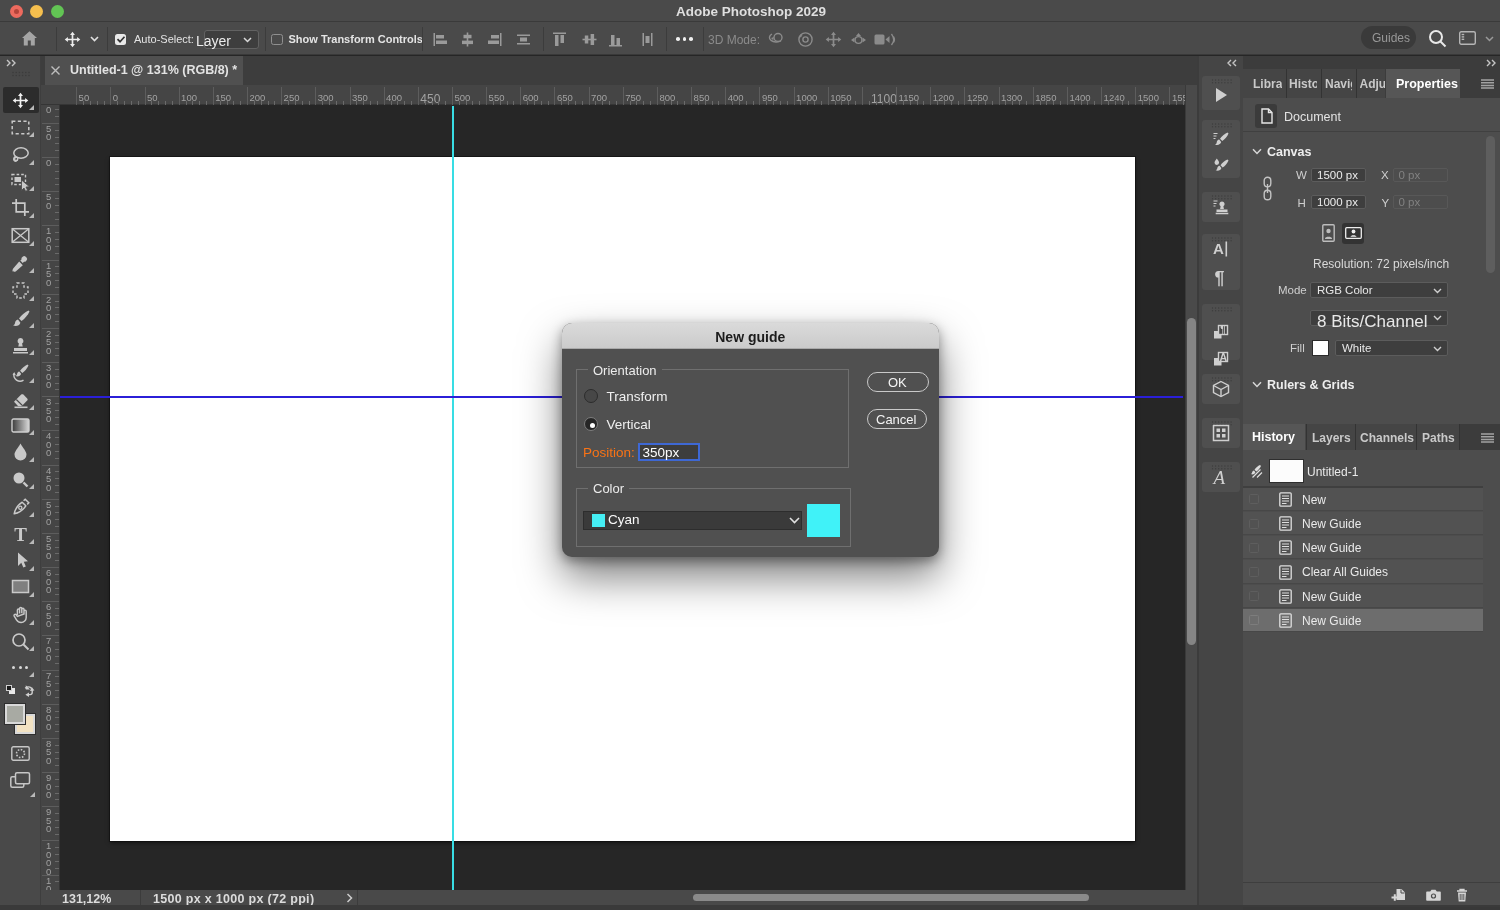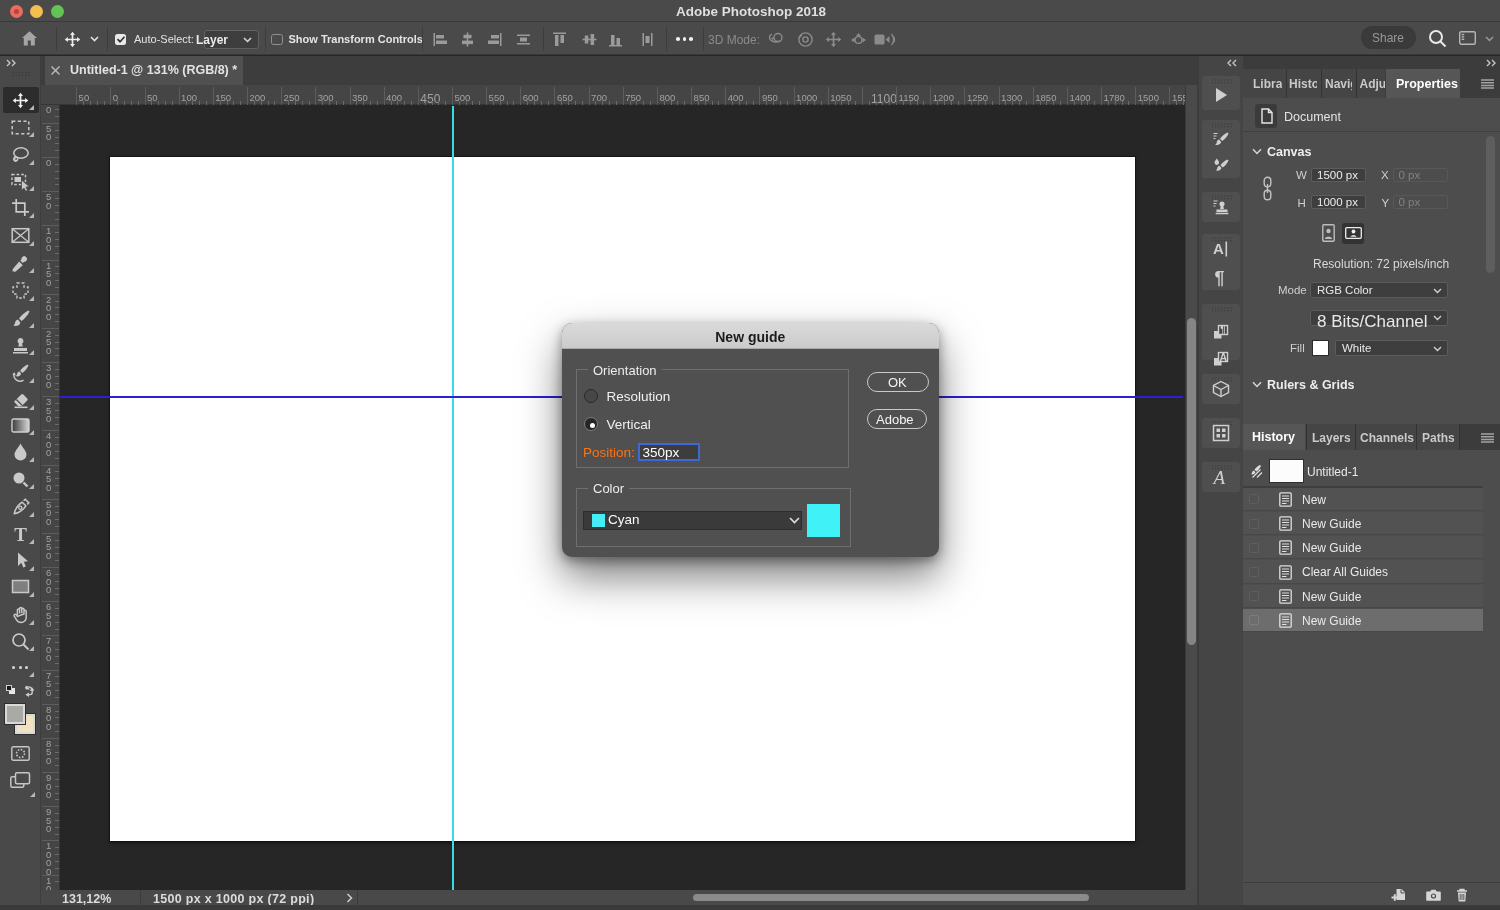--- a/index.html
+++ b/index.html
@@ -6,40 +6,40 @@
 .abs{position:absolute}
 .txt{position:absolute;white-space:nowrap}
 svg{position:absolute;overflow:visible}
 </style></head><body>
 <div id="root">
     <div class="abs" style="left:0;top:0;width:1500px;height:22px;background:#4a4a4a;border-bottom:1px solid #3a3a3a"></div>
     <div class="abs" style="left:9.5px;top:4.5px;width:13px;height:13px;border-radius:50%;background:#ed6a5e"></div>
     <div class="abs" style="left:13.5px;top:8.5px;width:5px;height:5px;border-radius:50%;background:#b5443a"></div>
     <div class="abs" style="left:29.5px;top:4.5px;width:13px;height:13px;border-radius:50%;background:#f5bf4e"></div>
     <div class="abs" style="left:50.5px;top:4.5px;width:13px;height:13px;border-radius:50%;background:#62c454"></div>
-    <div class="txt" style="left:676px;top:4px;font-size:13.5px;font-weight:bold;color:#dfdfdf">Adobe Photoshop 2018</div>
+    <div class="txt" style="left:676px;top:4px;font-size:13.5px;font-weight:bold;color:#dfdfdf">Adobe Photoshop 2029</div>
     <div class="abs" style="left:0;top:22px;width:1500px;height:33px;background:#4a4a4a;border-bottom:1px solid #393939"></div>
     <svg style="left:21px;top:30px" width="17" height="17" viewBox="0 0 17 17">
       <path d="M8.5 1.2 L16 8 h-2.2 v7.5 h-4 v-5 h-3 v5 h-4 V8 H1 Z" fill="#a5a5a5"></path>
     </svg>
     <div class="abs" style="left:56px;top:27px;width:1px;height:24px;background:#3c3c3c"></div>
     <svg style="left:64px;top:31px" width="17" height="17" viewBox="0 0 24 24">
       <path d="M12 1 L15.5 5.5 H13.2 V10.8 H18.5 V8.5 L23 12 L18.5 15.5 V13.2 H13.2 V18.5 H15.5 L12 23 L8.5 18.5 H10.8 V13.2 H5.5 V15.5 L1 12 L5.5 8.5 V10.8 H10.8 V5.5 H8.5 Z" fill="#ececec"></path>
     </svg>
     <svg style="left:90px;top:36px" width="9" height="6" viewBox="0 0 9 6">
       <path d="M1 1 L4.5 4.5 L8 1" stroke="#e0e0e0" stroke-width="1.6" fill="none"></path>
     </svg>
     <div class="abs" style="left:107px;top:27px;width:1px;height:24px;background:#3c3c3c"></div>
     <div class="abs" style="left:114.5px;top:33.5px;width:11.5px;height:11.5px;border-radius:2.5px;background:#e9e9e9"></div>
     <svg style="left:116.5px;top:36px" width="8" height="7" viewBox="0 0 8 7">
       <path d="M0.5 3.2 L3 5.7 L7.5 0.8" stroke="#323232" stroke-width="1.7" fill="none"></path>
     </svg>
     <div class="txt" style="left:134px;top:33px;font-size:11px;font-weight:normal;color:#e4e4e4">Auto-Select:</div>
     <div class="abs" style="left:203.5px;top:30px;width:55px;height:19px;border:1px solid #626262;border-radius:3px;background:#3e3e3e"></div>
-    <div class="txt" style="left:196px;top:33px;font-size:12px;font-weight:bold;color:#ececec">Layer</div>
+    <div class="txt" style="left:196px;top:33px;font-size:14px;font-weight:normal;color:#ececec">Layer</div>
     <svg style="left:243px;top:37px" width="9" height="6" viewBox="0 0 9 6">
       <path d="M1 1 L4.5 4.5 L8 1" stroke="#d8d8d8" stroke-width="1.5" fill="none"></path>
     </svg>
     <div class="abs" style="left:264.5px;top:27px;width:1px;height:24px;background:#3c3c3c"></div>
     <div class="abs" style="left:271px;top:33.5px;width:11.5px;height:11.5px;border-radius:2.5px;border:1.5px solid #8f8f8f"></div>
     <div class="txt" style="left:288.5px;top:33px;font-size:11px;font-weight:bold;color:#e4e4e4">Show Transform Controls</div>
     <div class="abs" style="left:422px;top:27px;width:1px;height:24px;background:#3c3c3c"></div>
     <svg style="left:432.5px;top:31.5px" width="15" height="15" viewBox="0 0 15 15">
       <rect x="0.5" y="1" width="1.5" height="13" fill="#9a9a9a"></rect>
       <rect x="3" y="3" width="8" height="3.5" fill="#9a9a9a"></rect>
@@ -104,21 +104,21 @@
       <circle cx="8.5" cy="9" r="3.4" fill="none" stroke="#8b8b8b" stroke-width="1.4"></circle>
       <path d="M8.5 2 l2.5 3 h-5z" fill="#8b8b8b"></path>
       <path d="M1 9 l3.5-2.5 v5z M16 9 l-3.5-2.5 v5z" fill="#8b8b8b"></path>
     </svg>
     <svg style="left:874px;top:33px" width="20" height="13" viewBox="0 0 20 13">
       <rect x="0.5" y="1.5" width="10" height="10" rx="1.5" fill="#8b8b8b"></rect>
       <path d="M11.5 6.5 l4-3.5 v7z" fill="#8b8b8b"></path>
       <path d="M17.5 1 a9 9 0 0 1 0 11 M19.5 3.5 a5.5 5.5 0 0 1 0 6" stroke="#8b8b8b" stroke-width="1.3" fill="none"></path>
     </svg>
     <div class="abs" style="left:1361px;top:26px;width:55px;height:23px;border-radius:12px;background:#3a3a3a"></div>
-    <div class="txt" style="left:1372px;top:31px;font-size:12px;color:#989898">Share</div>
+    <div class="txt" style="left:1372px;top:31px;font-size:12px;color:#989898">Guides</div>
     <svg style="left:1428px;top:29px" width="19" height="19" viewBox="0 0 19 19">
       <circle cx="8" cy="8" r="6" fill="none" stroke="#e8e8e8" stroke-width="2"></circle>
       <path d="M12.5 12.5 L17.5 17.5" stroke="#e8e8e8" stroke-width="2"></path>
     </svg>
     <svg style="left:1459px;top:31px" width="17" height="14" viewBox="0 0 17 14">
       <rect x="0.7" y="0.7" width="15.6" height="12.6" rx="1.5" fill="none" stroke="#b5b5b5" stroke-width="1.4"></rect>
       <rect x="2.6" y="2.8" width="2.6" height="1.4" fill="#b5b5b5"></rect>
       <rect x="2.6" y="5.2" width="2.6" height="1.4" fill="#b5b5b5"></rect>
       <rect x="2.6" y="7.6" width="2.6" height="1.4" fill="#b5b5b5"></rect>
     </svg>
@@ -307,21 +307,21 @@
     <div class="abs" style="left:1046.4px;top:101px;width:1px;height:4px;background:#6a6a6a"></div>
     <div class="abs" style="left:1053.3px;top:101px;width:1px;height:4px;background:#6a6a6a"></div>
     <div class="abs" style="left:1060.1px;top:101px;width:1px;height:4px;background:#6a6a6a"></div>
     <div class="abs" style="left:1066.9px;top:87px;width:1px;height:18px;background:#5d5d5d"></div>
     <div class="txt" style="left:1069.4px;top:92px;font-size:9.5px;color:#a2a2a2">1400</div>
     <div class="abs" style="left:1073.8px;top:101px;width:1px;height:4px;background:#6a6a6a"></div>
     <div class="abs" style="left:1080.6px;top:101px;width:1px;height:4px;background:#6a6a6a"></div>
     <div class="abs" style="left:1087.4px;top:101px;width:1px;height:4px;background:#6a6a6a"></div>
     <div class="abs" style="left:1094.3px;top:101px;width:1px;height:4px;background:#6a6a6a"></div>
     <div class="abs" style="left:1101.1px;top:87px;width:1px;height:18px;background:#5d5d5d"></div>
-    <div class="txt" style="left:1103.6px;top:92px;font-size:9.5px;color:#a2a2a2">1780</div>
+    <div class="txt" style="left:1103.6px;top:92px;font-size:9.5px;color:#a2a2a2">1240</div>
     <div class="abs" style="left:1107.9px;top:101px;width:1px;height:4px;background:#6a6a6a"></div>
     <div class="abs" style="left:1114.8px;top:101px;width:1px;height:4px;background:#6a6a6a"></div>
     <div class="abs" style="left:1121.6px;top:101px;width:1px;height:4px;background:#6a6a6a"></div>
     <div class="abs" style="left:1128.4px;top:101px;width:1px;height:4px;background:#6a6a6a"></div>
     <div class="abs" style="left:1135.2px;top:87px;width:1px;height:18px;background:#5d5d5d"></div>
     <div class="txt" style="left:1137.8px;top:92px;font-size:9.5px;color:#a2a2a2">1500</div>
     <div class="abs" style="left:1142.1px;top:101px;width:1px;height:4px;background:#6a6a6a"></div>
     <div class="abs" style="left:1148.9px;top:101px;width:1px;height:4px;background:#6a6a6a"></div>
     <div class="abs" style="left:1155.7px;top:101px;width:1px;height:4px;background:#6a6a6a"></div>
     <div class="abs" style="left:1162.6px;top:101px;width:1px;height:4px;background:#6a6a6a"></div>
@@ -1031,31 +1031,31 @@
       <path d="M2 4.5 h8 l-0.7 9 h-6.6z" fill="#d6d6d6"></path>
       <path d="M4.2 6 v6 M6 6 v6 M7.8 6 v6" stroke="#4d4d4d" stroke-width="0.9"></path>
     </svg>
     <div class="abs" style="left:1243px;top:907px;width:257px;height:3px;background:#383838"></div>
     <div class="abs" style="left:562px;top:323px;width:376.5px;height:234px;border-radius:10px;background:#505050;box-shadow:0 20px 42px rgba(0,0,0,0.5),0 4px 12px rgba(0,0,0,0.38)"></div>
     <div class="abs" style="left:562px;top:323px;width:376.5px;height:26px;border-radius:10px 10px 0 0;background:linear-gradient(#dadada,#cbcbcb);border-bottom:1px solid #aaa"></div>
     <div class="txt" style="left:750.25px;top:328.5px;transform:translateX(-50%);font-size:14px;font-weight:bold;color:#1c1c1c">New guide</div>
     <div class="abs" style="left:575.5px;top:369px;width:273px;height:99px;border:1px solid #6f6f6f"></div>
     <div class="abs" style="left:588px;top:362.5px;padding:0 5px;background:#505050;font-size:13px;color:#ececec;white-space:nowrap">Orientation</div>
     <div class="abs" style="left:584px;top:388.5px;width:14px;height:14px;border-radius:50%;background:#474747;border:1.5px solid #2c2c2c"></div>
-    <div class="txt" style="left:606.5px;top:388.5px;font-size:13.5px;color:#f0f0f0">Resolution</div>
+    <div class="txt" style="left:606.5px;top:388.5px;font-size:13.5px;color:#f0f0f0">Transform</div>
     <div class="abs" style="left:584px;top:417px;width:14px;height:14px;border-radius:50%;background:#262626;border:1.5px solid #7d7d7d"></div>
     <div class="abs" style="left:589.5px;top:422.5px;width:5.5px;height:5.5px;border-radius:50%;background:#fff"></div>
     <div class="txt" style="left:606.5px;top:417px;font-size:13.5px;color:#f0f0f0">Vertical</div>
     <div class="txt" style="left:583px;top:444.5px;font-size:13.5px;color:#f97316">Position:</div>
     <div class="abs" style="left:638px;top:442.5px;width:61.5px;height:18px;background:#3d3d3d;border:2px solid #3e68d4"></div>
     <div class="txt" style="left:642.5px;top:444.5px;font-size:13.5px;color:#fff">350px</div>
     <div class="abs" style="left:866.5px;top:372px;width:62px;height:19.5px;border-radius:10.5px;border:1.5px solid #c9c9c9"></div>
     <div class="txt" style="left:888px;top:374.5px;font-size:13px;color:#f4f4f4">OK</div>
     <div class="abs" style="left:866.5px;top:409px;width:60.5px;height:19.5px;border-radius:10.5px;border:1.5px solid #c9c9c9"></div>
-    <div class="txt" style="left:876px;top:411.5px;font-size:13px;color:#f4f4f4">Adobe</div>
+    <div class="txt" style="left:876px;top:411.5px;font-size:13px;color:#f4f4f4">Cancel</div>
     <div class="abs" style="left:575.5px;top:487.5px;width:275px;height:59.5px;border:1px solid #6f6f6f"></div>
     <div class="abs" style="left:588px;top:481px;padding:0 5px;background:#505050;font-size:13px;color:#ececec;white-space:nowrap">Color</div>
     <div class="abs" style="left:583px;top:510.5px;width:219px;height:19px;background:#3a3a3a;border:1px solid #2d2d2d"></div>
     <div class="abs" style="left:591.5px;top:513.5px;width:13px;height:13px;background:#45eef4"></div>
     <div class="txt" style="left:608px;top:512px;font-size:13.5px;color:#fafafa">Cyan</div>
     <svg style="left:789px;top:517px" width="11" height="7" viewBox="0 0 11 7">
       <path d="M1 1 L5.5 5.5 L10 1" stroke="#e0e0e0" stroke-width="1.6" fill="none"></path>
     </svg>
     <div class="abs" style="left:806.5px;top:504px;width:33px;height:32.5px;background:#40f2f8"></div>
   </div>

